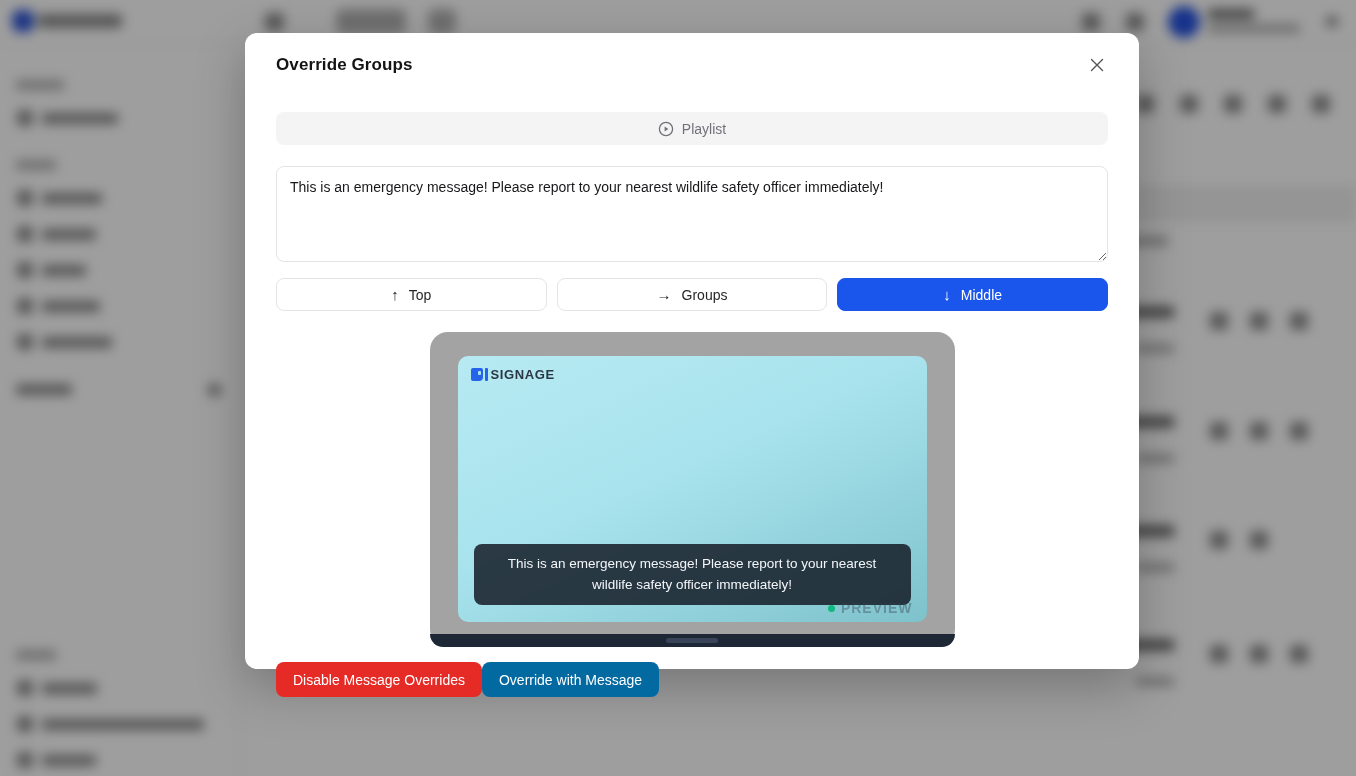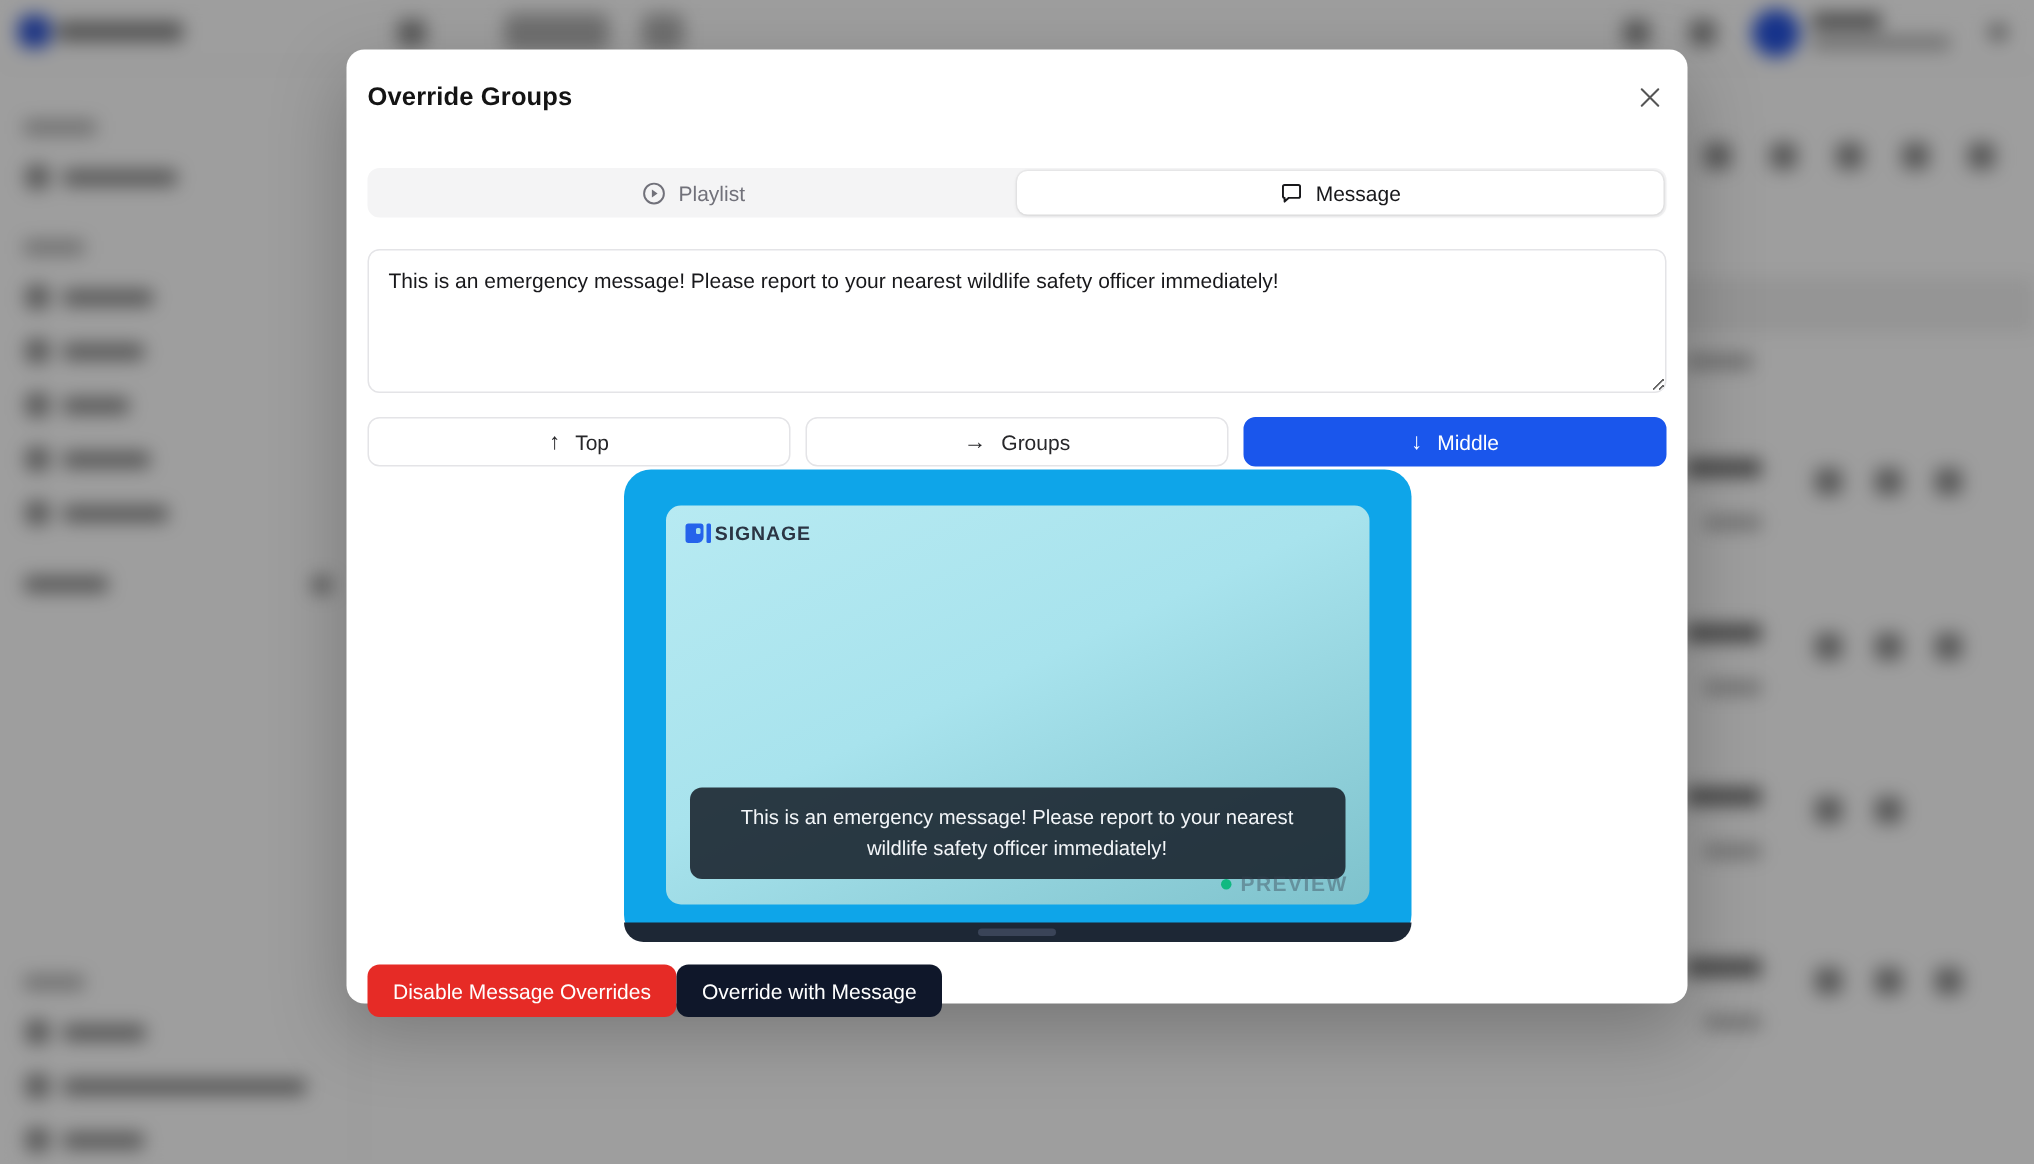--- a/index.html
+++ b/index.html
@@ -15,22 +15,22 @@
   .ph-dark { background:#6f6f6f; }
   .ph-icon { position:absolute; background:#8f8f8f; border-radius:4px; }
   .ph-band { position:absolute; background:#f0f0f0; }
   .bg-avatar { position:absolute; border-radius:50%; background:#2452e0; }
   .bg-logo { position:absolute; border-radius:7px; background:#2f55d4; }
 
   
   .dim { position:absolute; inset:0; background:rgba(0,0,0,0.38); }
 
   
-  .modal { position:absolute; left:231px; top:33px; width:894px; height:636px; background:#fff;
-           border-radius:12px; box-shadow:0 18px 50px rgba(0,0,0,0.25); padding:0 14px; }
+  .modal { position:absolute; left:245px; top:33px; width:894px; height:636px; background:#fff;
+           border-radius:12px; box-shadow:0 18px 50px rgba(0,0,0,0.25); padding:0 31px; }
   .modal-header { margin-top:22px; height:20px; display:flex; align-items:center; justify-content:space-between; }
   .modal-title { font-size:17px; font-weight:700; color:#141414; letter-spacing:0.1px; }
   .close-btn { width:22px; height:22px; border:none; background:transparent; cursor:pointer; display:flex; align-items:center; justify-content:center; color:#555; }
 
   .tabs { margin-top:37px; height:33px; background:#f4f4f5; border-radius:8px; padding:2px; display:flex; }
   .tab { flex:1; display:flex; align-items:center; justify-content:center; gap:8px; font-size:14px; font-weight:500;
          color:#71717a; border:none; background:transparent; border-radius:7px; cursor:pointer; }
   .tab.active { background:#fff; color:#18181b; box-shadow:0 1px 3px rgba(0,0,0,0.10), 0 0 0 1px rgba(0,0,0,0.03); }
   .tab svg { display:block; }
 
@@ -40,21 +40,21 @@
 
   .pos-label { margin-top:18px; font-size:14px; color:#71717a; }
   .pos-row { margin-top:16px; display:flex; gap:10px; height:33px; }
   .pos-btn { flex:1; display:flex; align-items:center; justify-content:center; gap:10px; font-size:14px; font-weight:500;
              color:#27272a; background:#fff; border:1px solid #e4e4e7; border-radius:8px; cursor:pointer;
              font-family:"Liberation Sans", sans-serif; }
   .pos-btn .arrow { font-size:15px; line-height:1; }
   .pos-btn.active { background:#1a56ec; border-color:#1a56ec; color:#fff; }
 
   
-  .tv { margin:2px auto 0; width:525px; height:315px; background:#0ea5e9; border-radius:18px; position:relative; }
+  .tv { margin:21px auto 0; width:525px; height:315px; background:#a3a3a3; border-radius:18px; position:relative; }
   .tv-screen { position:absolute; left:28px; top:24px; width:469px; height:266px; border-radius:10px; overflow:hidden;
                background:linear-gradient(155deg, #b7eaf2 0%, #a8e3ed 45%, #7ec2cc 100%); }
   .tv-stand { position:absolute; bottom:0; left:0; right:0; height:13px; background:#1d2735; border-radius:0 0 16px 16px; }
   .tv-stand-notch { position:absolute; bottom:4px; left:50%; transform:translateX(-50%); width:52px; height:5px; border-radius:3px; background:#3a4458; }
 
   .brand { position:absolute; left:13px; top:11px; display:flex; align-items:center; height:15px; }
   .brand-p { width:12px; height:13px; background:#2563eb; border-radius:2px 2px 4px 2px; position:relative; }
   .brand-p::after { content:""; position:absolute; right:2px; top:3px; width:3px; height:4px; background:#a8e3ed; border-radius:1px; }
   .brand-bar { width:3px; height:13px; background:#2563eb; margin-left:2px; border-radius:1px; }
   .brand-text { margin-left:3px; font-size:13px; font-weight:600; color:#2b3544; letter-spacing:0.6px; }
@@ -64,21 +64,21 @@
   .tv-msg-text { color:#f3f6f9; font-size:13.5px; line-height:1.5; text-align:center; font-weight:500; }
 
   .preview-tag { position:absolute; right:14px; bottom:6px; display:flex; align-items:center; gap:6px; }
   .preview-dot { width:7px; height:7px; border-radius:50%; background:#10b981; }
   .preview-text { font-size:14px; font-weight:700; letter-spacing:1px; color:rgba(55,65,81,0.40); }
 
   .modal-footer { margin-top:15px; display:flex; }
   .btn { height:35px; border:none; border-radius:8px; color:#fff; font-size:14px; font-weight:500; padding:0 17px;
          cursor:pointer; font-family:"Liberation Sans", sans-serif; }
   .btn-danger { background:#e62b26; }
-  .btn-dark { background:#0f172a; }
+  .btn-dark { background:#0369a1; }
 </style>
 </head>
 <body>
 
 <div class="bg-page" aria-hidden="true">
   <div class="bg-header">
     <div class="bg-logo" style="left:12px; top:10px; width:22px; height:22px;"></div>
     <div class="ph" style="left:38px; top:14px; width:84px; height:14px;"></div>
     <div class="ph-icon" style="left:265px; top:13px; width:19px; height:18px;"></div>
     <div class="ph-light" style="position:absolute; left:336px; top:9px; width:70px; height:25px; border-radius:6px;"></div>
@@ -165,26 +165,20 @@
   </div>
 
   <div class="tabs">
     <button class="tab">
       <svg width="16" height="16" viewBox="0 0 16 16">
         <circle cx="8" cy="8" r="6.6" fill="none" stroke="#71717a" stroke-width="1.3"></circle>
         <path d="M6.6 5.4 L10.4 8 L6.6 10.6 Z" fill="#71717a"></path>
       </svg>
       <span>Playlist</span>
     </button>
-    <button class="tab active">
-      <svg width="16" height="16" viewBox="0 0 16 16">
-        <path d="M2.3 3.4 Q2.3 2.3 3.4 2.3 H12.6 Q13.7 2.3 13.7 3.4 V9.8 Q13.7 10.9 12.6 10.9 H6.2 L3.4 13.4 V10.9 Q2.3 10.9 2.3 9.8 Z" fill="none" stroke="#18181b" stroke-width="1.3" stroke-linejoin="round"></path>
-      </svg>
-      <span>Message</span>
-    </button>
   </div>
 
   <textarea class="msg-textarea" spellcheck="false" style="">This is an emergency message! Please report to your nearest wildlife safety officer immediately!</textarea>
 
 
   <div class="pos-row">
     <button class="pos-btn">
       <span class="arrow">↑</span>
       <span>Top</span>
     </button>

